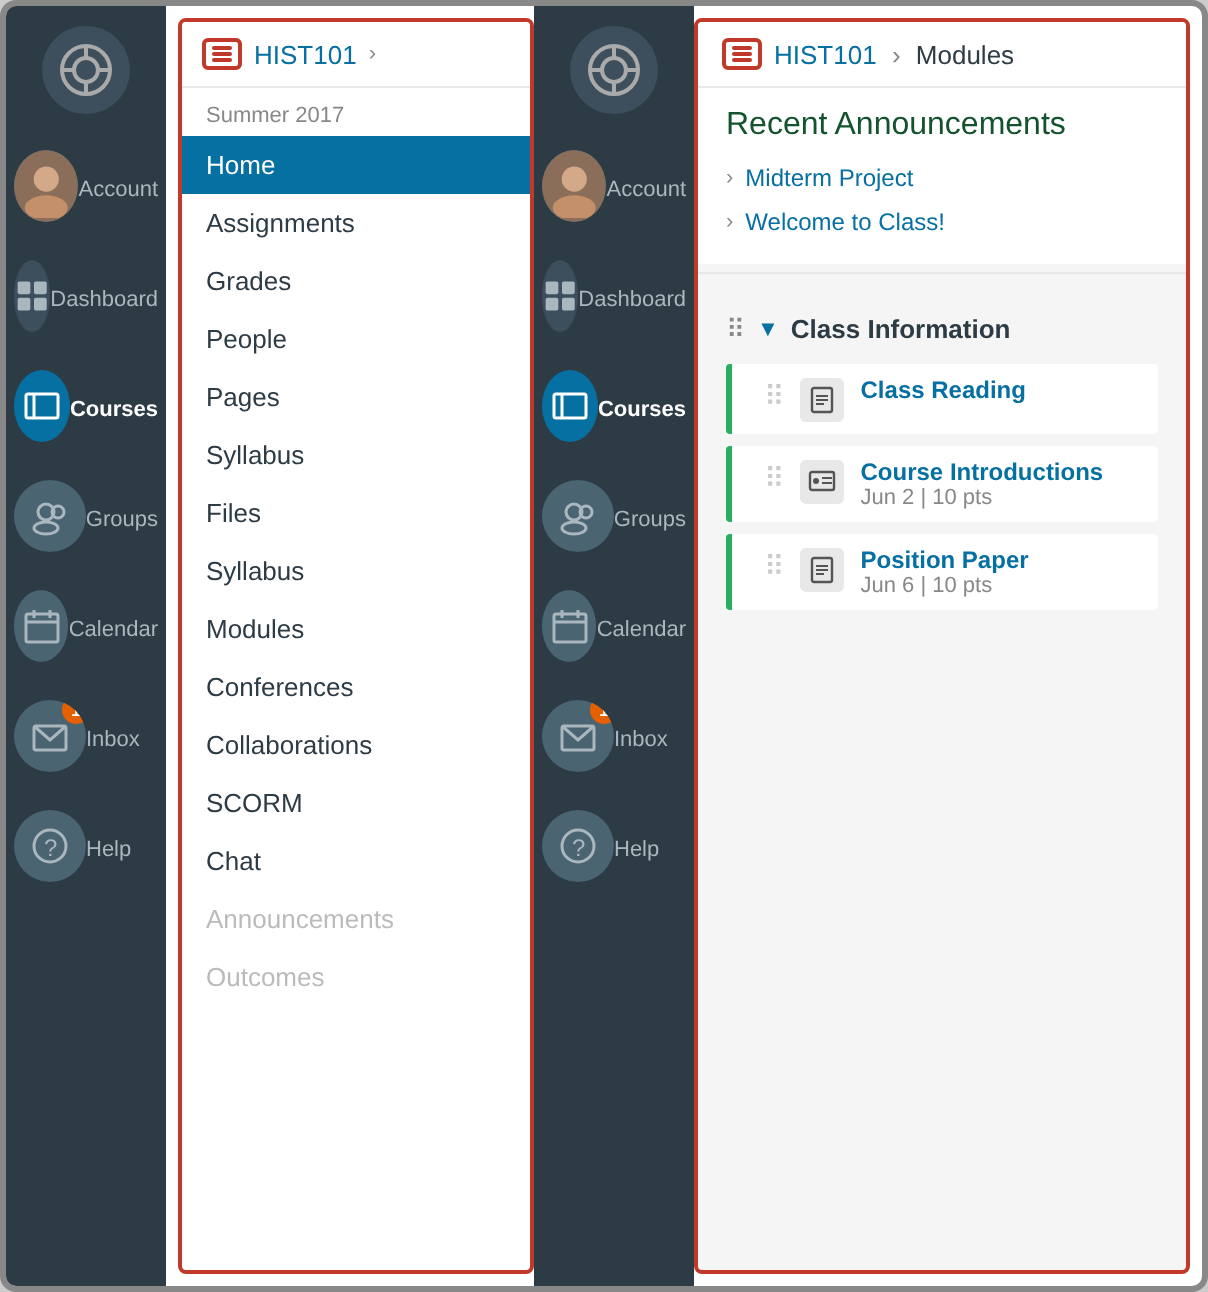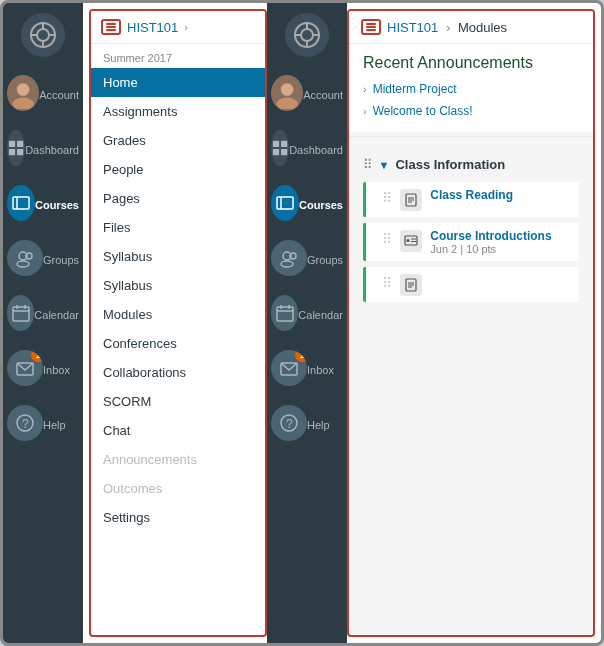--- a/index.html
+++ b/index.html
@@ -401,31 +401,30 @@
       <span class="panel-header-title">HIST101</span>
       <span class="panel-header-arrow">›</span>
     </div>
     <div class="nav-section-label">Summer 2017</div>
     <ul class="nav-menu">
       <li class="active">Home</li>
       <li>Assignments</li>
       <li>Grades</li>
       <li>People</li>
       <li>Pages</li>
+      <li>Syllabus</li>
       <li>Files</li>
-      <li>Syllabus</li>
       <li>Syllabus</li>
       <li>Modules</li>
       <li>Conferences</li>
       <li>Collaborations</li>
       <li>SCORM</li>
       <li>Chat</li>
       <li class="disabled">Announcements</li>
       <li class="disabled">Outcomes</li>
-      <li>Settings</li>
     </ul>
   </div>
 
   <div class="right-section">
     <div class="right-top">
 
       <div class="right-sidebar">
         <div class="sidebar-logo">
           <svg viewBox="0 0 28 28" fill="none" xmlns="http://www.w3.org/2000/svg">
             <circle cx="14" cy="14" r="12" stroke="#aaa" stroke-width="2" fill="none"></circle>
@@ -585,18 +584,22 @@
           <div class="module-item">
             <span class="module-item-drag">⠿</span>
             <div class="module-item-icon" style="background:#e8e8e8; color:#555;">
               <svg width="14" height="14" viewBox="0 0 14 14" fill="none">
                 <rect x="2" y="1" width="10" height="12" rx="1" stroke="#555" stroke-width="1.2" fill="none"></rect>
                 <line x1="4" y1="5" x2="10" y2="5" stroke="#555" stroke-width="1"></line>
                 <line x1="4" y1="7" x2="10" y2="7" stroke="#555" stroke-width="1"></line>
                 <line x1="4" y1="9" x2="8" y2="9" stroke="#555" stroke-width="1"></line>
               </svg>
             </div>
+            <div class="module-item-content">
+              <div class="module-item-title">Position Paper</div>
+              <div class="module-item-meta">Jun 6 | 10 pts</div>
+            </div>
           </div>
         </div>
       </div>
     </div>
   </div>
 </div>
 
 </body></html>

